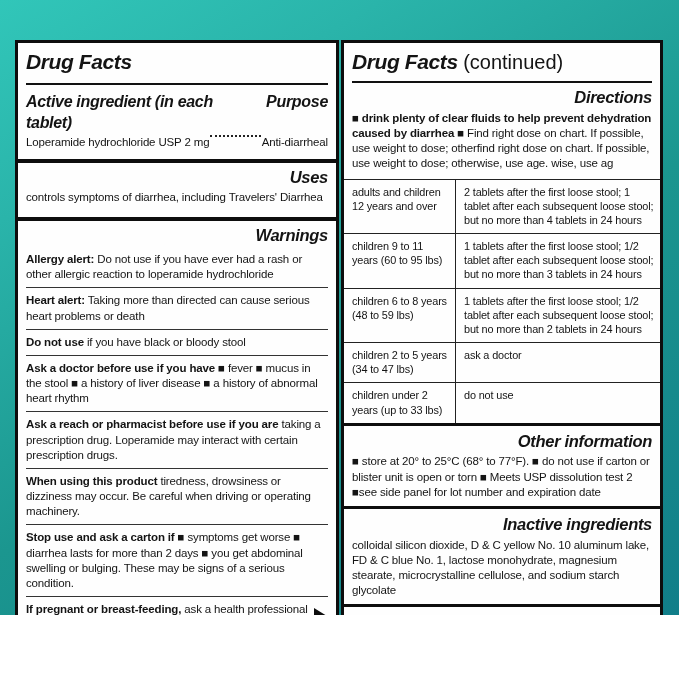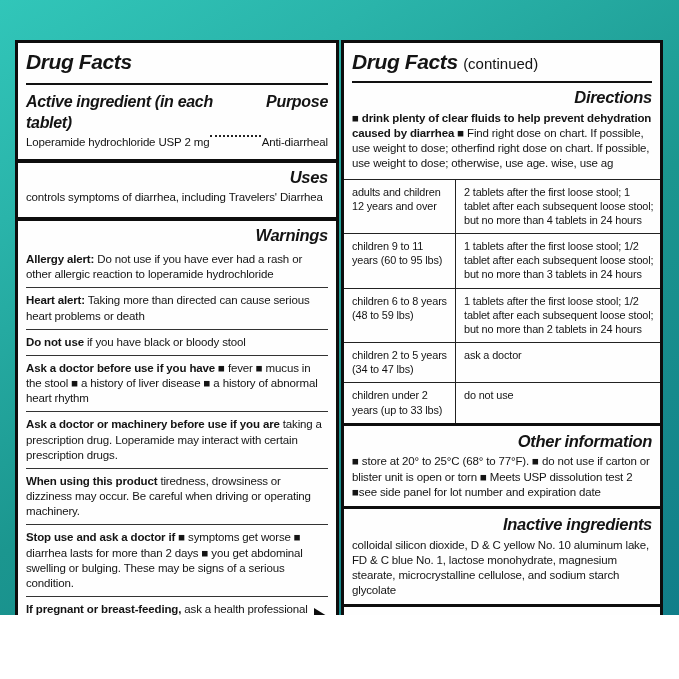--- a/index.html
+++ b/index.html
@@ -29,21 +29,21 @@
   .panel-right { left: 341px; width: 322px; }
 
   h1 {
     font-size: 21px;
     font-style: italic;
     font-weight: bold;
     letter-spacing: -0.4px;
     line-height: 1.2;
   }
   .cont-label {
-    font-size: 15px;
+    font-size: 20px;
     font-style: normal;
     font-weight: normal;
     letter-spacing: 0;
   }
   h2 {
     font-size: 16.5px;
     font-style: italic;
     font-weight: bold;
     letter-spacing: -0.3px;
     margin-bottom: 3px;
@@ -129,23 +129,23 @@
       <p>controls symptoms of diarrhea, including Travelers' Diarrhea</p>
     </div>
 
     <div class="sect" style="margin-top:6px;">
       <h2>Warnings</h2>
 
       <p class="wpar sep"><b class="lead">Allergy alert:</b><span> Do not use if you have ever had a rash or other allergic reaction to loperamide hydrochloride</span></p>
       <p class="wpar sep"><b class="lead">Heart alert:</b><span> Taking more than directed can cause serious heart problems or death</span></p>
       <p class="wpar sep"><b class="lead">Do not use</b><span> if you have black or bloody stool</span></p>
       <p class="wpar sep"><b class="lead">Ask a doctor before use if you have</b><span> ■ fever ■ mucus in the stool ■ a history of liver disease ■ a history of abnormal heart rhythm</span></p>
-      <p class="wpar sep"><b class="lead">Ask a doctor or machinery before use if you are</b><span> taking a prescription drug. Loperamide may interact with certain prescription drugs.</span></p>
+      <p class="wpar sep"><b class="lead">Ask a reach or pharmacist before use if you are</b><span> taking a prescription drug. Loperamide may interact with certain prescription drugs.</span></p>
       <p class="wpar sep"><b class="lead">When using this product</b><span> tiredness, drowsiness or dizziness may occur. Be careful when driving or operating machinery.</span></p>
-      <p class="wpar sep"><b class="lead">Stop use and ask a doctor if</b><span> ■ symptoms get worse ■ diarrhea lasts for more than 2 days ■ you get abdominal swelling or bulging. These may be signs of a serious condition.</span></p>
+      <p class="wpar sep"><b class="lead">Stop use and ask a carton if</b><span> ■ symptoms get worse ■ diarrhea lasts for more than 2 days ■ you get abdominal swelling or bulging. These may be signs of a serious condition.</span></p>
       <p class="wpar"><b class="lead">If pregnant or breast-feeding,</b><span> ask a health professional before use.</span></p>
       <p class="wpar" style="padding-top:0;"><b class="lead">Keep out of reach of children.</b><span> In case of overdose, get medical help or contact a Poison Control Center (1-800-222-1222) right away.</span></p>
     </div>
 
     <div class="arrow"></div>
   </div>
 
   <div class="panel panel-right">
     <div class="pad" style="padding-bottom:4px;">
       <h1><span>Drug Facts</span> <span class="cont-label">(continued)</span></h1>

